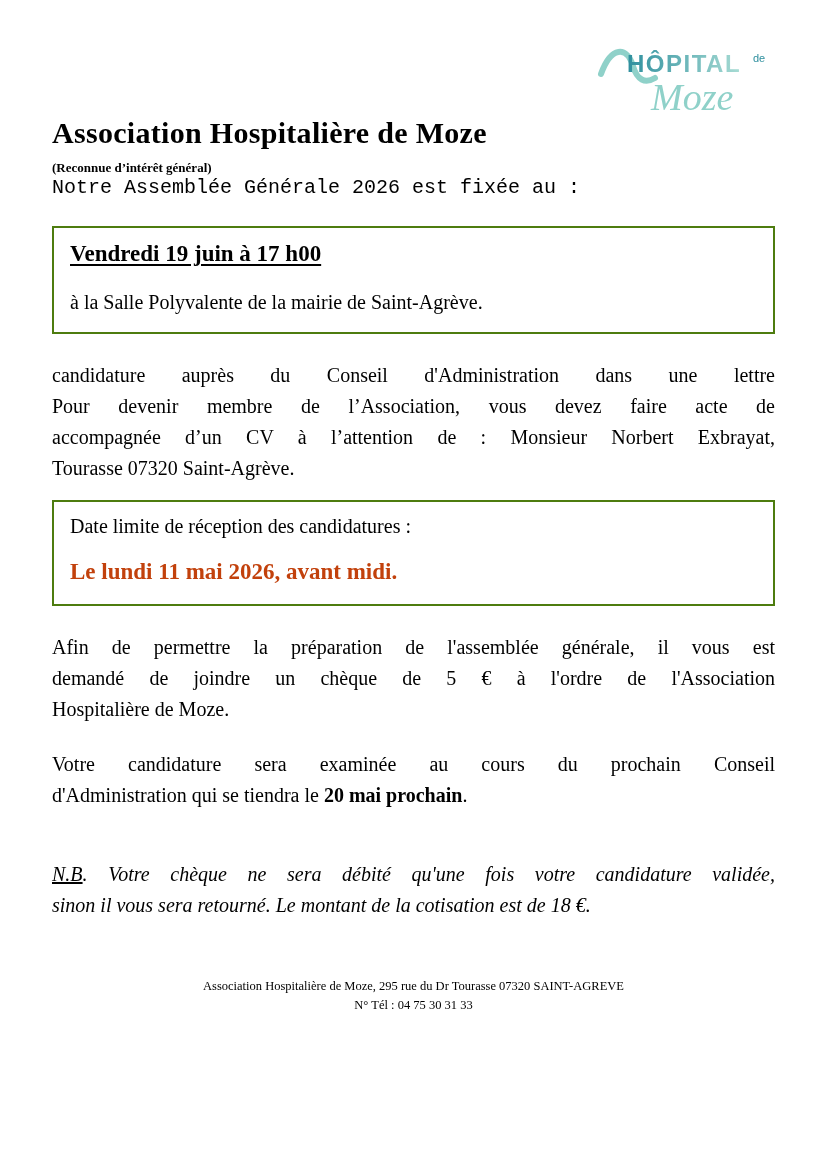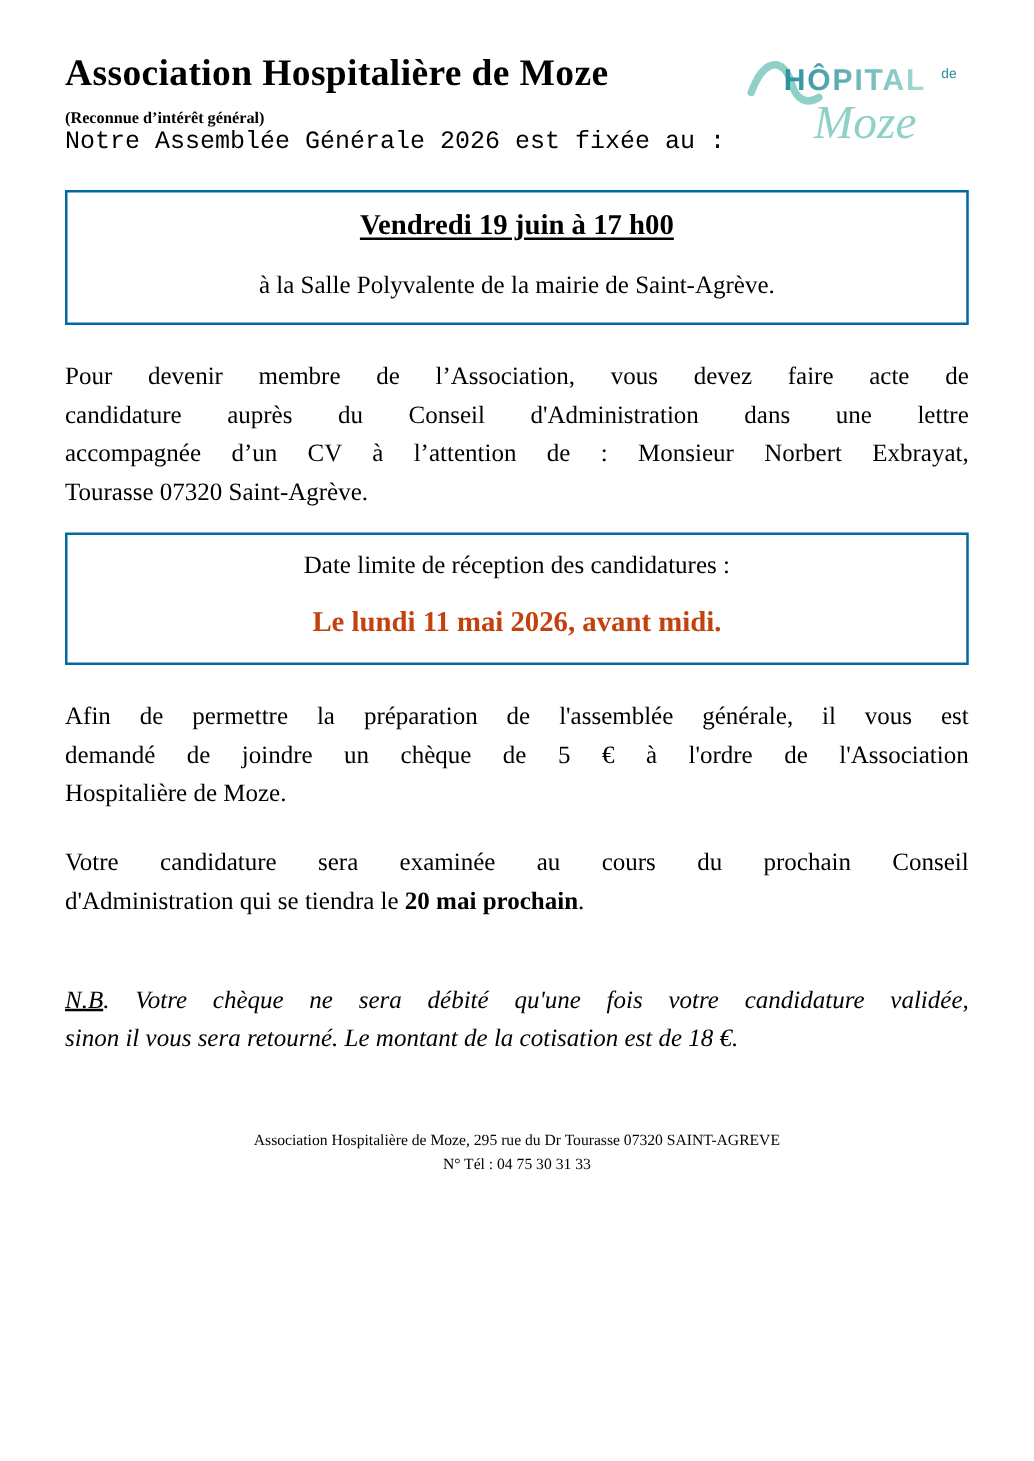--- a/index.html
+++ b/index.html
@@ -14,38 +14,37 @@
     font-family: "Liberation Serif", serif;
     padding: 0 52px;
     overflow: hidden;
   }
   .logo {
     position: absolute;
     top: 38px;
     right: 44px;
   }
   .title {
-    margin-top: 42px;
+    margin-top: 116px;
     font-size: 30px;
     font-weight: bold;
     letter-spacing: 0.3px;
   }
   .subtitle {
     margin-top: 10px;
     font-size: 13px;
     font-weight: bold;
   }
   .intro {
     font-size: 20px;
     font-family: Liberation Mono, monospace;
   }
   .box {
     margin-top: 27px;
-    border: 2px solid #0369a1;
-    text-align: center;
+    border: 2px solid #4d7c0f;
     padding: 12px 16px 18px;
   }
   .box-title {
     font-size: 23px;
     font-weight: bold;
     text-decoration: underline;
     text-underline-offset: 3px;
     line-height: 28px;
   }
   .box-line {
@@ -108,22 +107,22 @@
   <div class="subtitle">(Reconnue d’intérêt général)</div>
 
   <p class="intro">Notre Assemblée Générale 2026 est fixée au :</p>
 
   <div class="box">
     <div class="box-title">Vendredi 19 juin à 17 h00</div>
     <div class="box-line">à la Salle Polyvalente de la mairie de Saint-Agrève.</div>
   </div>
 
   <div class="para">
+      <div class="jline">candidature auprès du Conseil d'Administration dans une lettre</div>
       <div class="jline">Pour devenir membre de l’Association, vous devez faire acte de</div>
-      <div class="jline">candidature auprès du Conseil d'Administration dans une lettre</div>
       <div class="jline">accompagnée d’un CV à l’attention de : Monsieur Norbert Exbrayat,</div>
       <div class="jline jline-end">Tourasse 07320 Saint-Agrève.</div>
     </div>
 
   <div class="box box2">
     <div class="box-line">Date limite de réception des candidatures :</div>
     <div class="box-deadline">Le lundi 11 mai 2026, avant midi.</div>
   </div>
 
   <div class="para">

